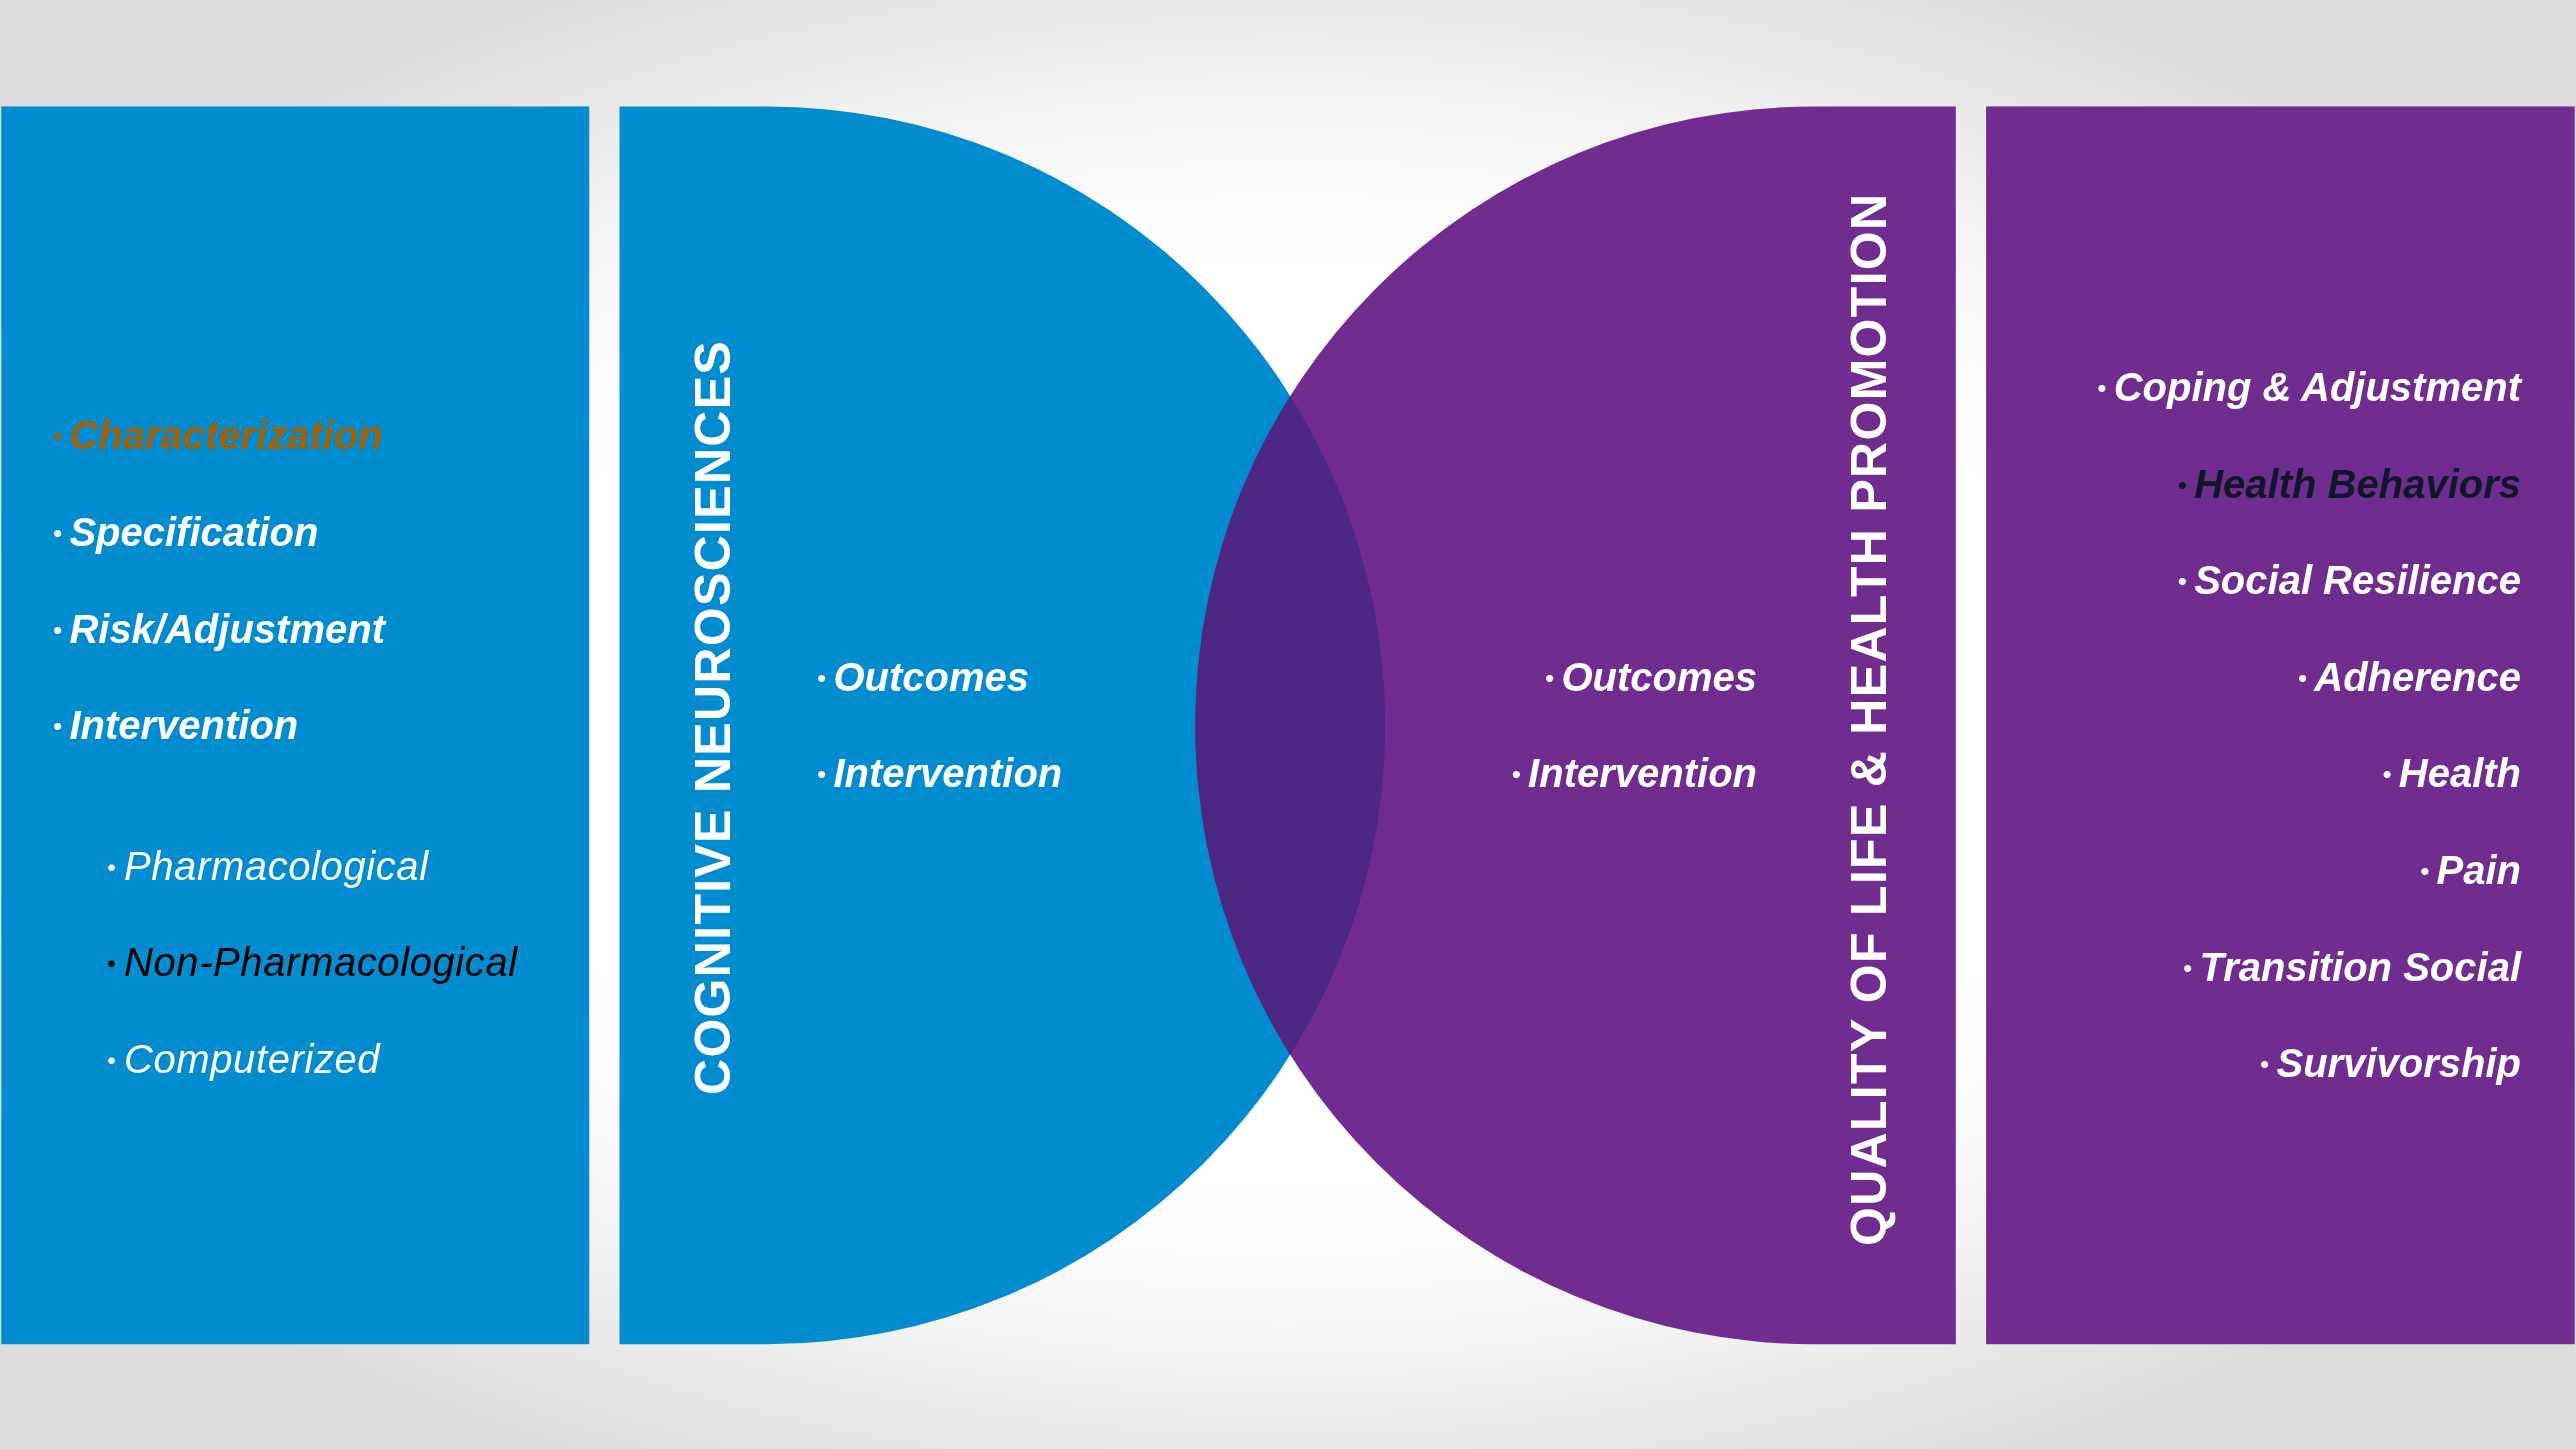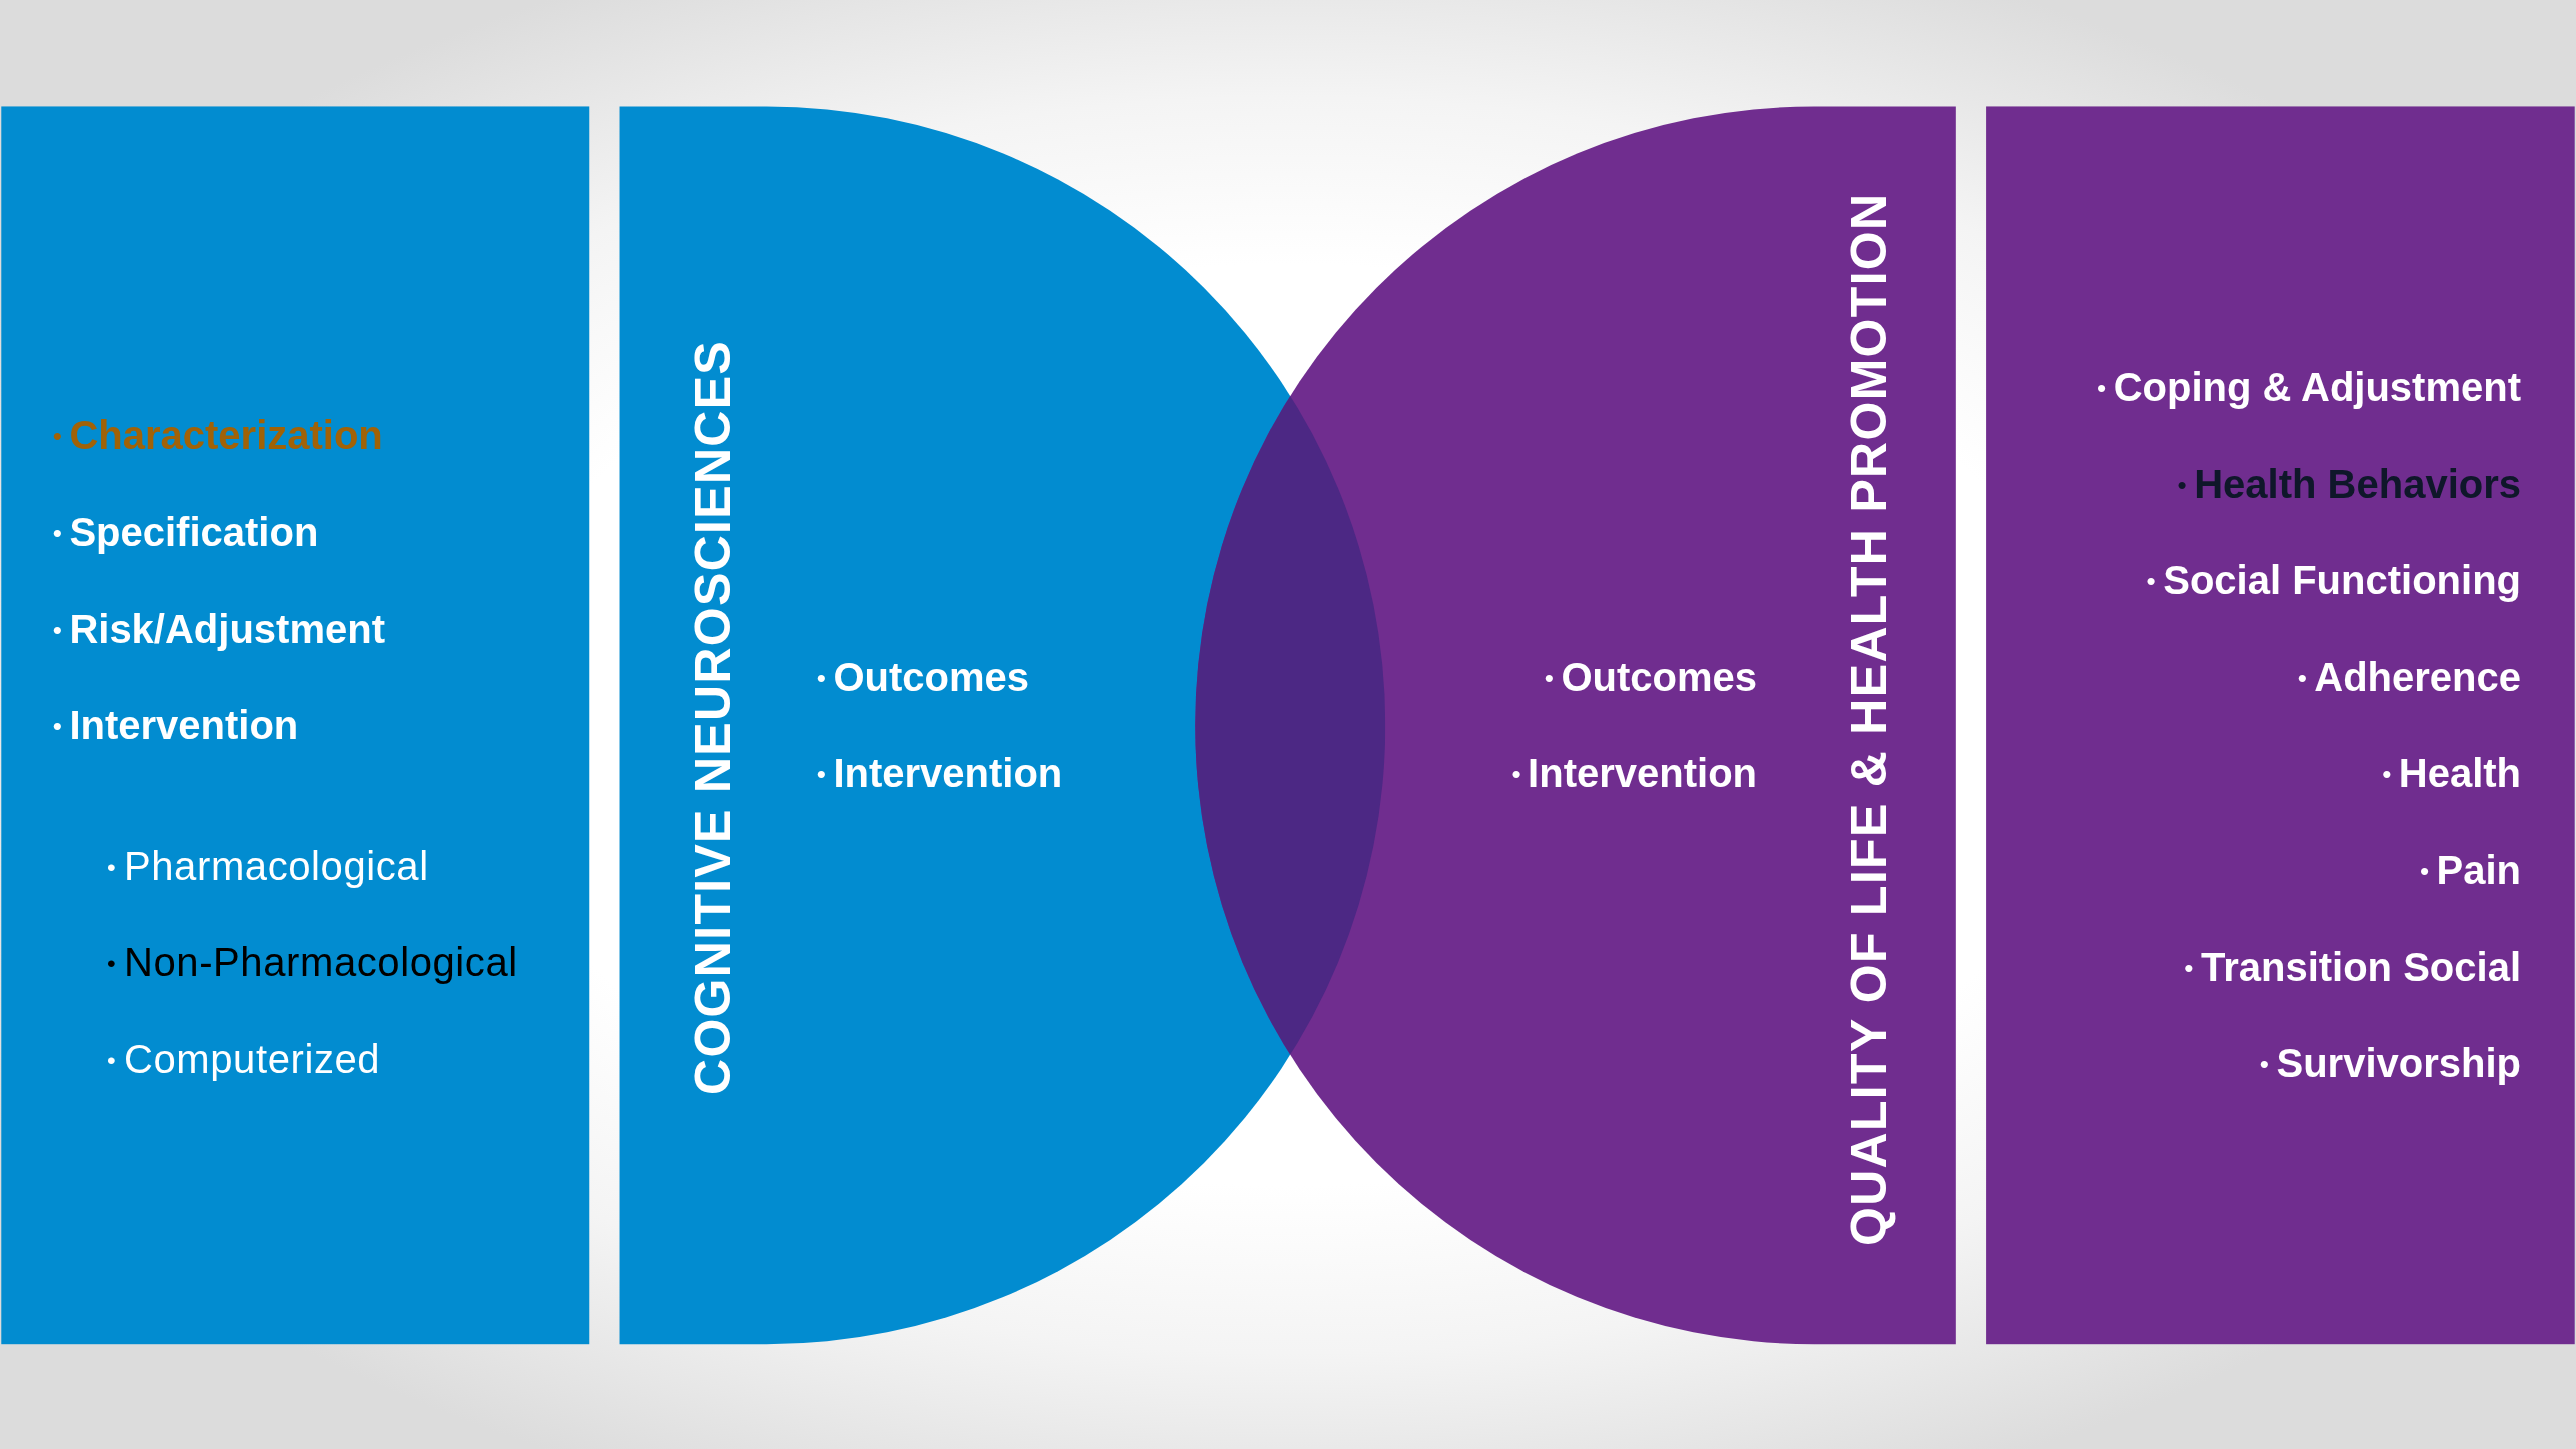--- a/index.html
+++ b/index.html
@@ -2,21 +2,21 @@
 <html style="font-size:10.3px"><head>
 <meta charset="utf-8">
 <style>
   html, body { margin: 0; padding: 0; }
   body {
     width: 2576px; height: 1450px; overflow: hidden; position: relative;
     background: radial-gradient(ellipse 1481px 837px at 50% 50%, #ffffff 0%, #ffffff 55%, #f4f4f4 75%, #dcdcdc 100%);
     font-family: "Liberation Sans", "DejaVu Sans", sans-serif;
   }
   #stage { position: absolute; left: 0; top: 0; width: 2576px; height: 1450px; }
-  .txt { position: absolute; color: #ffffff; white-space: nowrap; font-weight: bold; }
+  .txt { position: absolute; color: #ffffff; white-space: nowrap; font-weight: bold; font-style: italic; }
   .bullet::before { content: "\2022"; font-size: 0.62em; position: relative; top: -0.18em; margin-right: 7.7px; }
   .item { font-size: 40px; line-height: 40px; }
   .sub { font-size: 40px; line-height: 40px; font-weight: normal; letter-spacing: 0.6px; margin-top: 44px; }
   .list-left .item, .list-left .sub { position: absolute; left: 0; }
   .list-right .item { position: absolute; right: 0; }
   .vert { position: absolute; color: #fff; font-weight: bold; font-size: 50px; letter-spacing: 1.3px; white-space: nowrap; transform-origin: 0 0; transform: rotate(-90deg); }
 </style>
 </head>
 <body>
 
@@ -57,21 +57,21 @@
   <div style="position:absolute;right:819px;top:0;">
     <div class="txt item bullet" style="right: 0px; top: 657px; color: rgb(255, 255, 255);">Outcomes</div>
     <div class="txt item bullet" style="right: 0px; top: 753px; color: rgb(255, 255, 255);">Intervention</div>
   </div>
 
   <div class="vert" style="left: 1840px; top: 1246px; color: rgb(255, 255, 255);">QUALITY OF LIFE &amp; HEALTH PROMOTION</div>
 
   <div class="list-right" style="position:absolute;right:55px;top:0;">
     <div class="txt item bullet" style="top: 367px; color: rgb(255, 255, 255);">Coping &amp; Adjustment</div>
     <div class="txt item bullet" style="top: 464px; color: #0f172a;">Health Behaviors</div>
-    <div class="txt item bullet" style="top: 560px; color: rgb(255, 255, 255);">Social Functioning</div>
+    <div class="txt item bullet" style="top: 560px; color: rgb(255, 255, 255);">Social Resilience</div>
     <div class="txt item bullet" style="top: 657px; color: rgb(255, 255, 255);">Adherence</div>
     <div class="txt item bullet" style="top: 753px; color: rgb(255, 255, 255);">Health</div>
     <div class="txt item bullet" style="top: 850px; color: rgb(255, 255, 255);">Pain</div>
     <div class="txt item bullet" style="top: 947px; color: rgb(255, 255, 255);">Transition Social</div>
     <div class="txt item bullet" style="top: 1043px; color: rgb(255, 255, 255);">Survivorship</div>
   </div>
 </div>
 
 
 </body></html>

